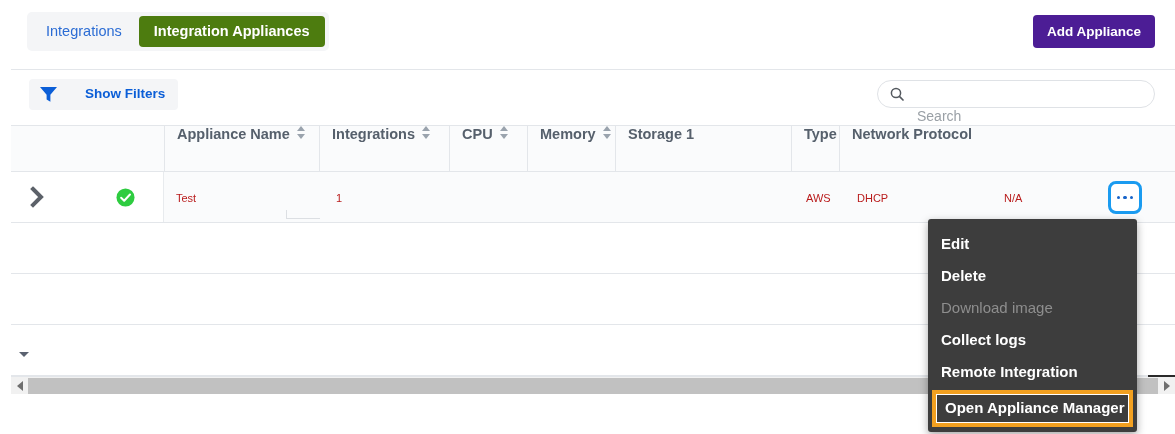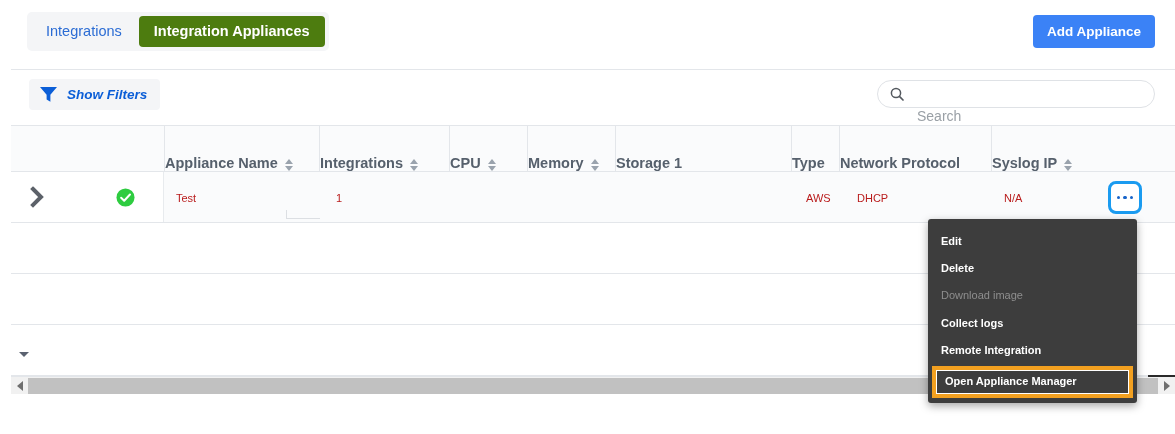--- a/index.html
+++ b/index.html
@@ -61,21 +61,21 @@
   }
   .tab.active {
     background: #4d7c0f;
     color: #ffffff;
     font-weight: bold;
   }
   .btn-primary {
     position: absolute;
     right: 20px;
     top: 15px;
-    background: #3b82f6;
+    background: #4c1d95;
     color: #fff;
     font-size: 13.5px;
     font-weight: bold;
     border: none;
     border-radius: 4px;
     padding: 9px 14px;
     cursor: pointer;
     font-family: inherit;
     white-space: nowrap;
   }
@@ -88,27 +88,25 @@
     width: 1164px;
     height: 55px;
     background: #fff;
     box-sizing: border-box;
   }
   .show-filters {
     position: absolute;
     left: 18px;
     top: 9px;
     display: flex;
-    align-items: center;
-    gap: 9px;
+    gap: 27px;
     background: #f4f5f7;
     border-radius: 4px;
     padding: 7px 13px 7px 10px;
     cursor: pointer;
-    font-style: italic;
   }
   .show-filters .label {
     font-size: 13.5px;
     color: #0b5ed7;
     font-weight: bold;
   }
   .funnel {
     width: 19px;
     height: 17px;
     display: block;
@@ -156,24 +154,25 @@
     background: #fafbfc;
     border-top: 1px solid #e3e6ea;
     border-bottom: 1px solid #e3e6ea;
     box-sizing: border-box;
   }
   .th {
     position: absolute;
     top: 0;
     height: 45px;
     display: flex;
-    align-items: flex-end;
+    align-items: flex-start;
     box-sizing: border-box;
     overflow: hidden;
     white-space: nowrap;
+    padding-left: 12px;
     border-left: 1px solid #e3e6ea;
   }
   .th.noborder { border-left: none; }
   .th .txt {
     font-size: 14.5px;
     font-weight: bold;
     color: #56606c;
   }
   .sort {
     margin-left: 7px;
@@ -343,21 +342,21 @@
     top: 219px;
     width: 209px;
     background: #3d3d3d;
     border-radius: 3px;
     padding: 9px 0 5px 0;
     box-sizing: border-box;
     box-shadow: 0 3px 9px rgba(0,0,0,0.35);
     z-index: 40;
   }
   .menu-item {
-    font-size: 11px;
+    font-size: 15px;
     font-weight: bold;
     color: #ffffff;
     padding: 7px 0 7px 13px;
     cursor: pointer;
     white-space: nowrap;
     line-height: 1.2;
   }
   .menu-item.disabled {
     color: #8e8e8e;
     font-weight: normal;
@@ -451,27 +450,20 @@
 
 
       <div class="th" style="left:780px;width:48px">
         <span class="txt">Type</span>
       </div>
 
       <div class="th" style="left:828px;width:152px">
         <span class="txt">Network Protocol</span>
       </div>
 
-      <div class="th" style="left:980px;width:110px">
-        <span class="txt">Syslog IP</span>
-        <span class="sort">
-            <i class="up"></i>
-            <i class="dn"></i>
-          </span>
-      </div>
     </div>
 
     <div class="row row-data">
       <div class="left-white"></div>
 
       <svg class="chev" viewBox="0 0 18 22">
         <path d="M4 3 L12 11 L4 19" fill="none" stroke="#5c6169" stroke-width="4" stroke-linecap="square"></path>
       </svg>
 
       <svg class="status-ok" viewBox="0 0 20 20">

